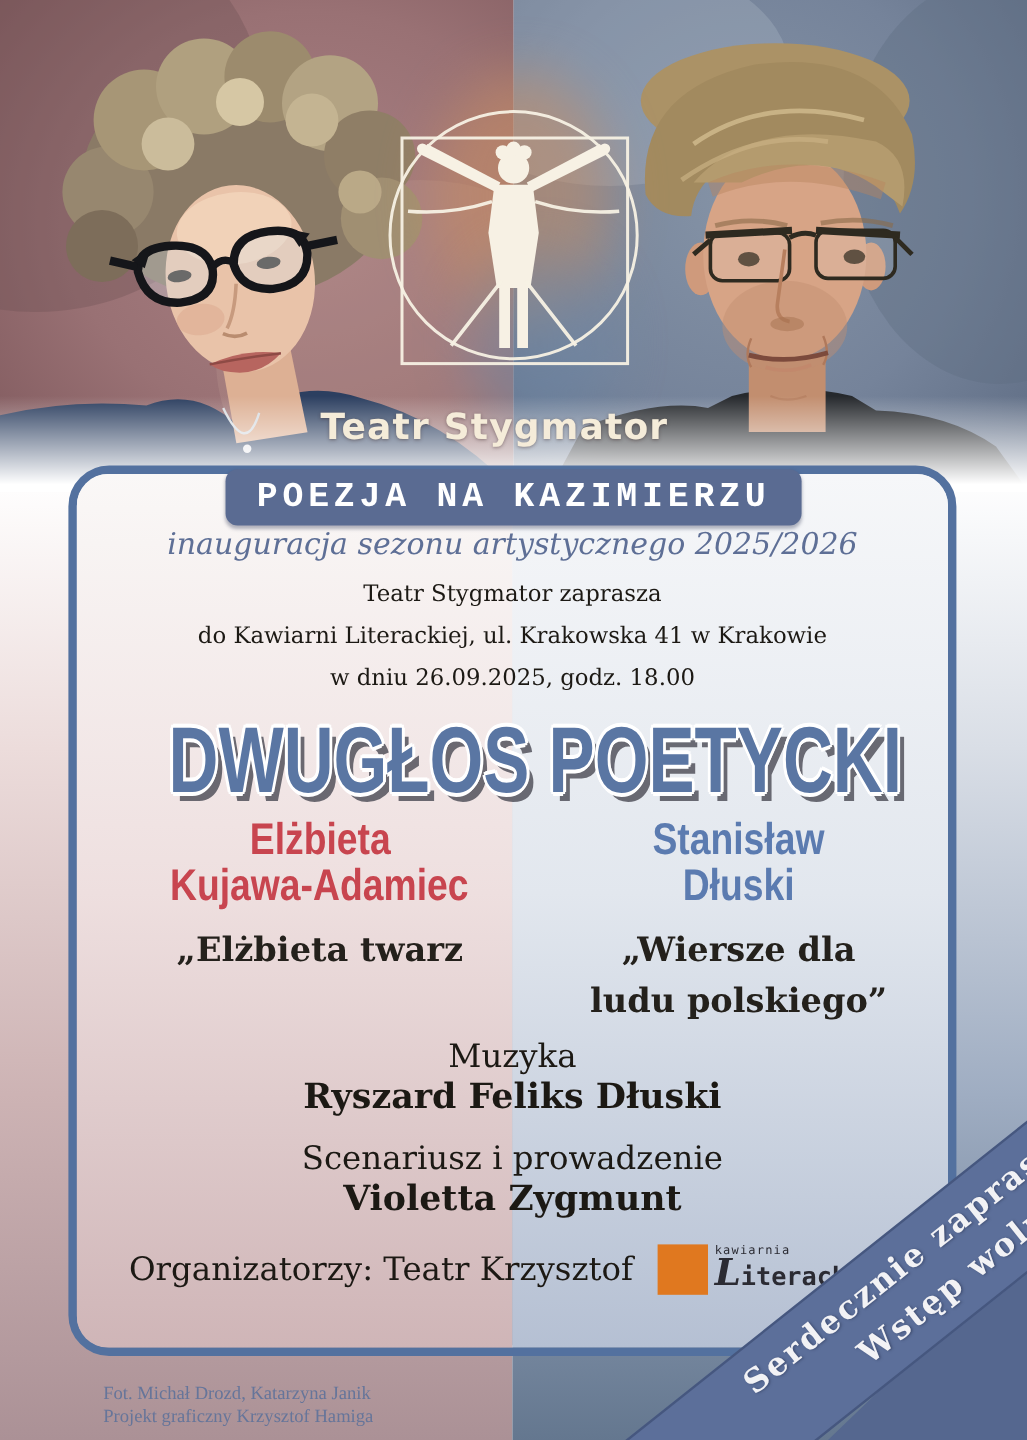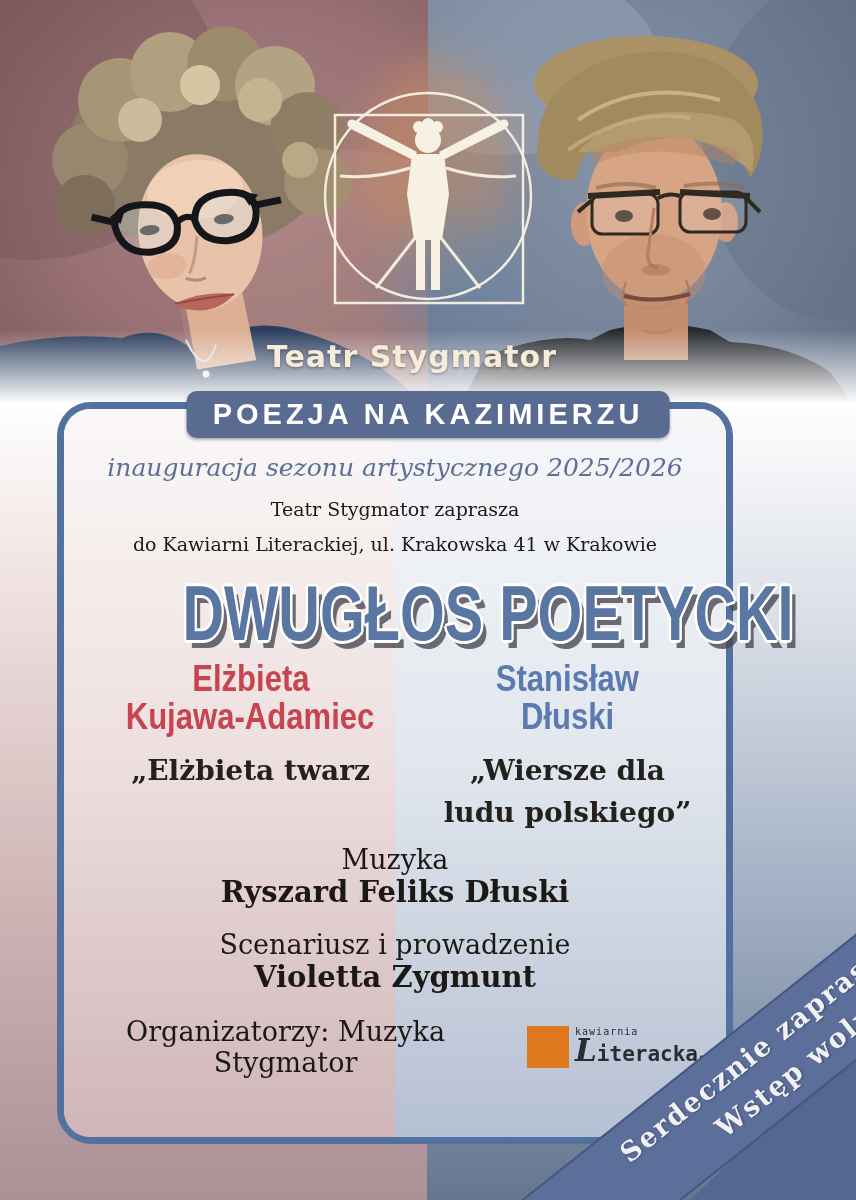--- a/index.html
+++ b/index.html
@@ -31,41 +31,41 @@
   .photo-fade{position:absolute;left:0;top:330px;width:856px;height:80px;
     background:linear-gradient(180deg,rgba(255,255,255,0) 0%,#ffffff 92%);}
 
   
   .logo{position:absolute;left:318px;top:82px;width:220px;height:230px;}
   .logo-title{position:absolute;left:212px;top:300px;width:400px;text-align:center;
     font-family:"DejaVu Sans",sans-serif;font-weight:bold;font-size:30px;letter-spacing:1px;
     color:#f5ecd9;text-shadow:0 1px 3px rgba(60,40,40,.45);margin-top:39px;}
 
   
-  .frame{position:absolute;left:57px;top:402px;width:676px;height:742px;box-sizing:border-box;
+  .frame{position:absolute;left:57px;top:388px;width:740px;height:742px;box-sizing:border-box;
     border:7px solid var(--frame_border);border-radius:34px;
     box-shadow:inset 0 0 0 2px rgba(255,255,255,.55);z-index:3;}
   .frame-bg{position:absolute;inset:0;border-radius:26px;overflow:hidden;}
   .frame-bg .hl{position:absolute;left:0;top:0;bottom:0;width:50%;
     background:linear-gradient(180deg,#faf8f7 0%,#eedfdf 48%,#cfb5b7 100%);}
   .frame-bg .hr{position:absolute;right:0;top:0;bottom:0;width:50%;
     background:linear-gradient(180deg,#f6f7f9 0%,#e2e7ee 48%,#b5c0d3 100%);}
   .frame-content{position:absolute;inset:0;text-align:center;color:#1c1914;}
 
   .badge{position:absolute;left:50%;top:391px;transform:translateX(-50%);z-index:4;
     background:var(--badge_bg);color:#fff;border-radius:10px;padding:7px 26px;
-    font-family:Liberation Sans, sans-serif;font-weight:bold;font-size:29px;letter-spacing:4px;
+    font-family:Liberation Mono, monospace;font-weight:bold;font-size:29px;letter-spacing:4px;
     box-shadow:0 2px 3px rgba(40,50,80,.35);white-space:nowrap;}
 
   .subtitle{margin-top:44px;font-style:italic;font-size:25px;color:var(--subtitle_blue);}
   .invite{margin-top:10px;font-size:19px;line-height:35px;}
   .event-line{margin-top:18px;font-size:27px;}
 
   .big-title{margin-top:8px;line-height:86px;font-family:"Liberation Sans",sans-serif;
-    font-weight:bold;font-size:72px;color:var(--title_blue);white-space:nowrap;padding-left:42px;}
+    font-weight:bold;font-size:72px;color:var(--title_blue);white-space:nowrap;}
   .big-title .squeeze{display:inline-block;transform:scale(.80,1.08);
     text-shadow:-2px -2px 0 #fff,2px -2px 0 #fff,-2px 2px 0 #fff,2px 2px 0 #fff,
       -3px 0 0 #fff,3px 0 0 #fff,0 -3px 0 #fff,0 3px 0 #fff,7px 7px 0 rgba(72,72,82,.8);}
 
   .authors{margin-top:4px;display:grid;grid-template-columns:1fr 1fr;padding-left:28px;}
   .author-name{font-family:"Liberation Sans",sans-serif;font-weight:bold;font-size:37px;
     line-height:38px;}
   .author-name .squeeze{display:inline-block;transform:scaleX(.84);white-space:nowrap;}
   .author-name.red{color:var(--author_red);}
   .author-name.blue{color:var(--author_blue);}
@@ -217,20 +217,21 @@
   <div class="frame">
     <div class="frame-bg">
       <div class="hl"></div>
         <div class="hr"></div>
     </div>
     <div class="frame-content">
       <div class="subtitle">inauguracja sezonu artystycznego 2025/2026</div>
       <div class="invite">
         <div>Teatr Stygmator zaprasza</div>
         <div>do Kawiarni Literackiej, ul. Krakowska 41 w Krakowie</div>
+        <div>w dniu 26.09.2025, godz. 18.00</div>
       </div>
 
       <div class="big-title">
         <span class="squeeze">DWUGŁOS POETYCKI</span>
       </div>
 
       <div class="authors">
         <div>
           <div class="author-name red">
             <span class="squeeze">Elżbieta</span><br>
@@ -251,34 +252,38 @@
           </div>
         </div>
       </div>
 
       <div class="credit-label">Muzyka</div>
       <div class="credit-name">Ryszard Feliks Dłuski</div>
       <div class="credit-label gap">Scenariusz i prowadzenie</div>
       <div class="credit-name">Violetta Zygmunt</div>
 
       <div class="organizers">
-        <div class="org-label">Organizatorzy: Muzyka Stygmator</div>
+        <div class="org-label">Organizatorzy: Teatr Krzysztof</div>
         <div class="cafe-logo">
           <div class="cafe-square"></div>
           <div class="cafe-text">
             <div class="cafe-top">kawiarnia</div>
             <div class="cafe-name"><span class="cap">L</span><span class="rest">iteracka</span><span class="cafe-tail"></span></div>
           </div>
         </div>
       </div>
     </div>
   </div>
 
   <div class="badge">POEZJA NA KAZIMIERZU</div>
 
   <div class="corner-dark"></div>
   <div class="ribbon">
     <div>Serdecznie zapraszamy</div>
     <div>Wstęp wolny</div>
   </div>
 
+  <div class="footer-credits">
+    <div>Fot. Michał Drozd, Katarzyna Janik</div>
+    <div>Projekt graficzny Krzysztof Hamiga</div>
+  </div>
 
 </div>
 
 </body></html>

